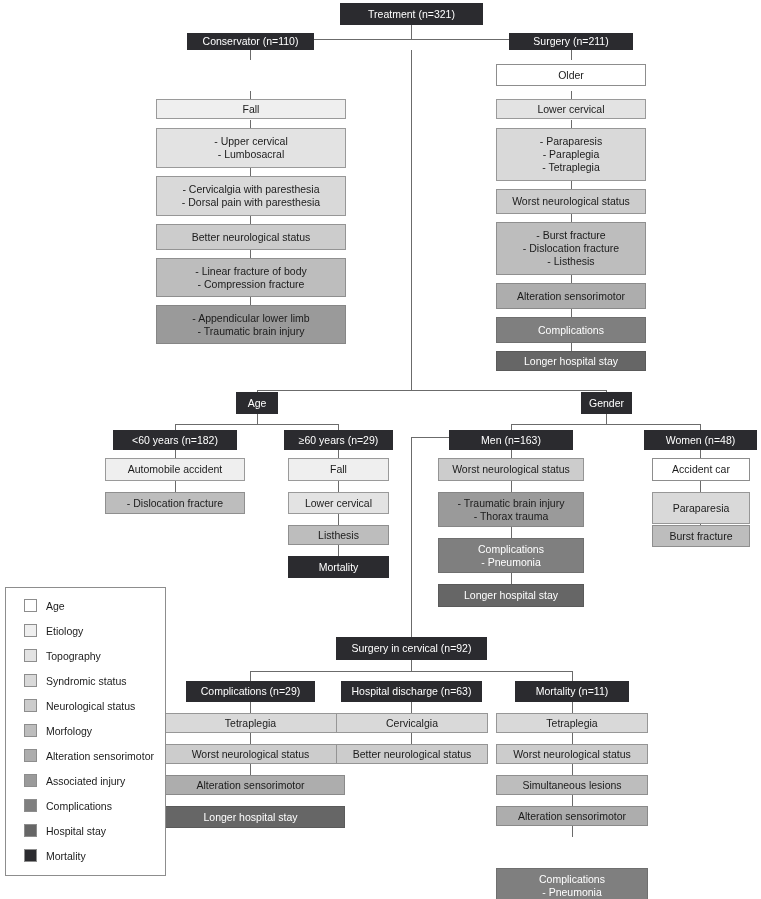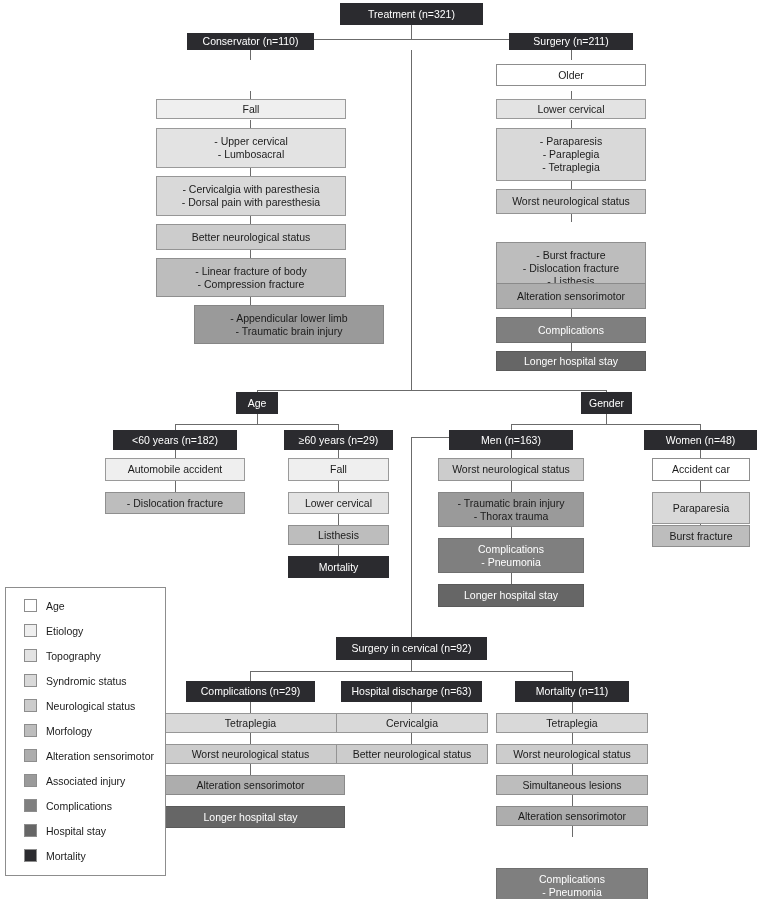--- a/index.html
+++ b/index.html
@@ -165,30 +165,30 @@
   <div class="node lvl10" style="left:509px; top:33px; width:124px; height:17px;">Surgery (n=211)</div>
 
   <div class="node lvl1" style="left:156px; top:99px; width:190px; height:20px;">Fall</div>
   <div class="node lvl2" style="left:156px; top:128px; width:190px; height:40px;">- Upper cervical
 - Lumbosacral</div>
   <div class="node lvl3" style="left:156px; top:176px; width:190px; height:40px;">- Cervicalgia with paresthesia
 - Dorsal pain with paresthesia</div>
   <div class="node lvl4" style="left:156px; top:224px; width:190px; height:26px;">Better neurological status</div>
   <div class="node lvl5" style="left:156px; top:258px; width:190px; height:39px;">- Linear fracture of body
 - Compression fracture</div>
-  <div class="node lvl7" style="left:156px; top:305px; width:190px; height:39px;margin-left:38px;">- Appendicular lower limb
+  <div class="node lvl7" style="left:156px; top:305px; width:190px; height:39px;">- Appendicular lower limb
 - Traumatic brain injury</div>
 
   <div class="node lvl0" style="left:496px; top:64px; width:150px; height:22px;">Older</div>
   <div class="node lvl2" style="left:496px; top:99px; width:150px; height:20px;">Lower cervical</div>
   <div class="node lvl3" style="left:496px; top:128px; width:150px; height:53px;">- Paraparesis
 - Paraplegia
 - Tetraplegia</div>
   <div class="node lvl4" style="left:496px; top:189px; width:150px; height:25px;">Worst neurological status</div>
-  <div class="node lvl5" style="left:496px; top:222px; width:150px; height:53px;margin-top:20px;">- Burst fracture
+  <div class="node lvl5" style="left:496px; top:222px; width:150px; height:53px;">- Burst fracture
 - Dislocation fracture
 - Listhesis</div>
   <div class="node lvl6" style="left:496px; top:283px; width:150px; height:26px;">Alteration sensorimotor</div>
   <div class="node lvl8" style="left:496px; top:317px; width:150px; height:26px;">Complications</div>
   <div class="node lvl9" style="left:496px; top:351px; width:150px; height:20px;">Longer hospital stay</div>
 
   <div class="node lvl10" style="left:236px; top:392px; width:42px; height:22px;">Age</div>
   <div class="node lvl10" style="left:581px; top:392px; width:51px; height:22px;">Gender</div>
 
   <div class="node lvl10" style="left:113px; top:430px; width:124px; height:20px;">&lt;60 years (n=182)</div>

